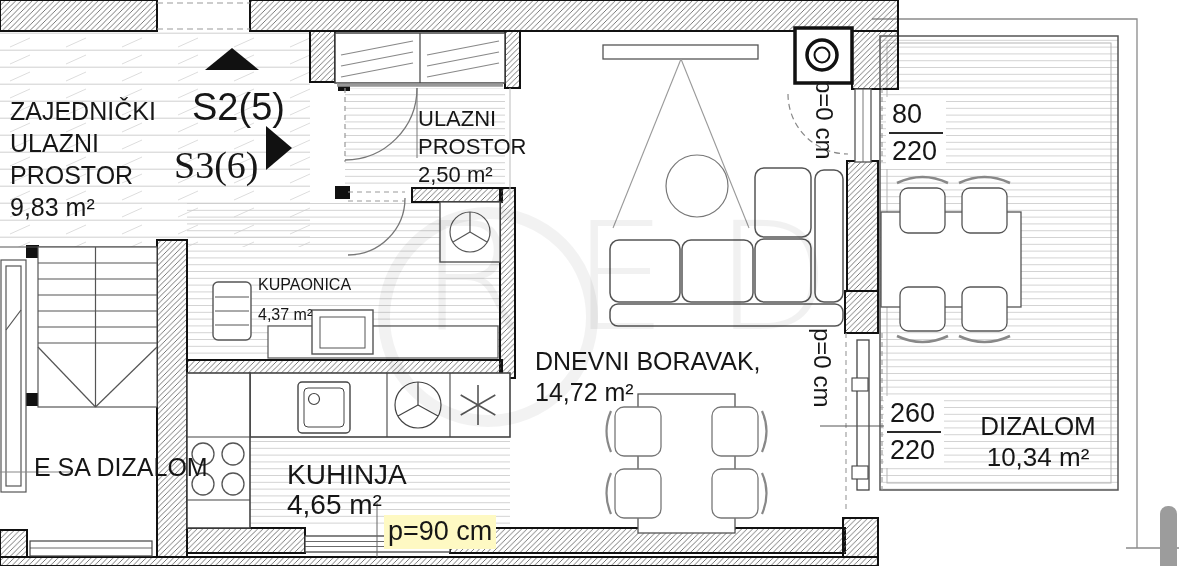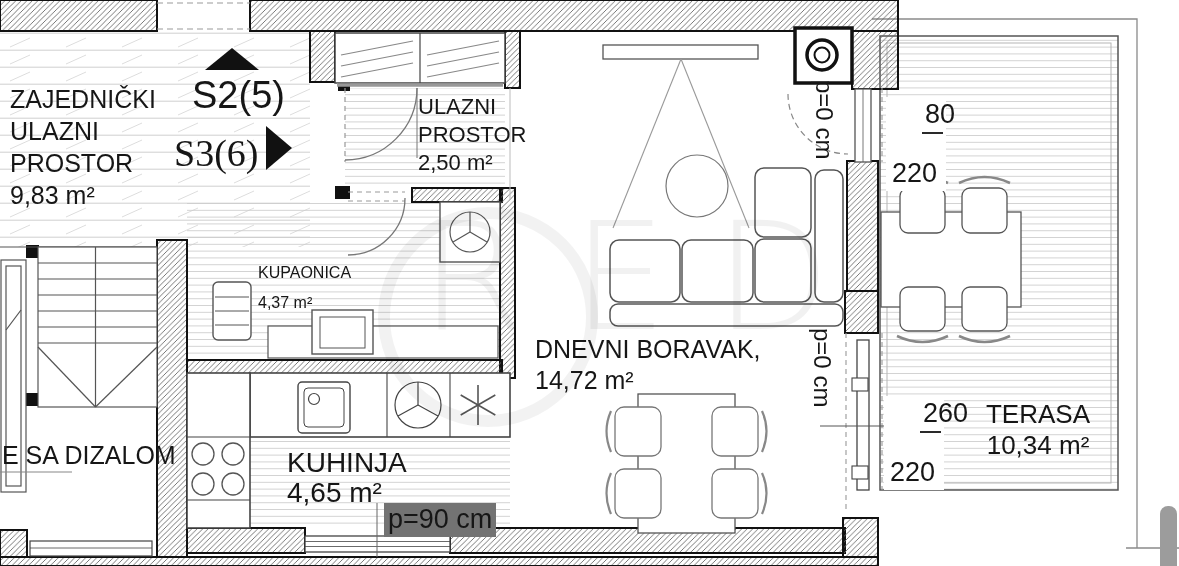--- a/index.html
+++ b/index.html
@@ -1,39 +1,39 @@
 <!DOCTYPE html>
 <html><head>
 <meta charset="utf-8">
 <style>
   html,body{margin:0;padding:0;background:#fff;}
   #plan{
     position:relative; width:1179px; height:566px; overflow:hidden;
     background:#fff; font-family:"Liberation Sans", sans-serif; color:#161616;
   }
   #plan svg{position:absolute;left:0;top:0;}
-  .lbl{position:absolute; line-height:1.25; white-space:nowrap;}
+  .lbl{position:absolute; line-height:1.25; white-space:nowrap;margin-top:12px;}
   .lbl div{display:block;}
   .common-lbl{left:10px; top:83px; font-size:25px; line-height:32px;}
   .s2-lbl{left:192px; top:72px; font-size:38px;}
   .s3-lbl{left:174px; top:130px; font-size:38px;font-family:Liberation Serif, serif;}
   .entry-lbl{left:418px; top:93px; font-size:22px; line-height:28px;}
   .bath-lbl{left:258px; top:258px; font-size:16px; line-height:30px;}
   .kitchen-lbl{left:287px; top:448px; font-size:28px; line-height:30px;}
   .living-lbl{left:535px; top:334px; font-size:25px; line-height:31px;}
   .terrace-lbl{left:968px; top:399px; font-size:26px; line-height:31px; width:140px; text-align:center;}
-  .stairs-lbl{left:2px; top:440px; font-size:25px;}
-  .p90-lbl{left:384px; top:503px; font-size:27px; background:#737373; padding:0 4px;}
+  .stairs-lbl{left:2px; top:440px; font-size:25px;padding-left:32px;}
+  .p90-lbl{left:384px; top:503px; font-size:27px; background:#fef9c3; padding:0 4px;}
   .vtext{position:absolute; transform-origin:0 0; transform:rotate(90deg);
          font-size:24px; white-space:nowrap;}
   .p0-top{left:838px; top:80px;}
   .p0-side{left:836px; top:328px;}
   .dim{position:absolute; width:54px; background:#fff; font-size:27px; padding:2px 3px;}
-  .dim .top{display:block; border-bottom:2px solid #2a2a2a; padding:0 4px 2px 3px;margin-left:33px;}
-  .dim .bot{display:block; padding:2px 3px 0 3px;margin-top:22px;}
+  .dim .top{display:block; border-bottom:2px solid #2a2a2a; padding:0 4px 2px 3px;}
+  .dim .bot{display:block; padding:2px 3px 0 3px;}
   .dim80{left:886px; top:97px;}
   .dim180{left:884px; top:396px;}
   .wm{position:absolute; left:0; top:15px; width:945px; height:566px; pointer-events:none;text-align:right;}
   .wm-circle{position:absolute; left:378px; top:192px; width:196px; height:196px;
              border:12px solid rgba(0,0,0,0.05); border-radius:50%;}
   .wm-letters{position:absolute; left:420px; top:175px; font-family:"DejaVu Sans", sans-serif;
               font-weight:200; font-size:150px; letter-spacing:48px; color:rgba(0,0,0,0.055);}
   .wm-sub{position:absolute; left:402px; top:334px; font-family:"DejaVu Sans", sans-serif;
           font-weight:700; font-size:29px; letter-spacing:17px; color:rgba(0,0,0,0.05);}
 </style>
@@ -294,21 +294,21 @@
     <div>KUHINJA</div>
     <div>4,65 m²</div>
   </div>
 
   <div class="lbl living-lbl">
     <div>DNEVNI BORAVAK,</div>
     <div>14,72 m²</div>
   </div>
 
   <div class="lbl terrace-lbl">
-    <div>TERASA</div>
+    <div>DIZALOM</div>
     <div>10,34 m²</div>
   </div>
 
   <div class="lbl stairs-lbl">E SA DIZALOM</div>
 
   <div class="dim dim80">
     <span class="top">80</span>
     <span class="bot">220</span>
   </div>
 

